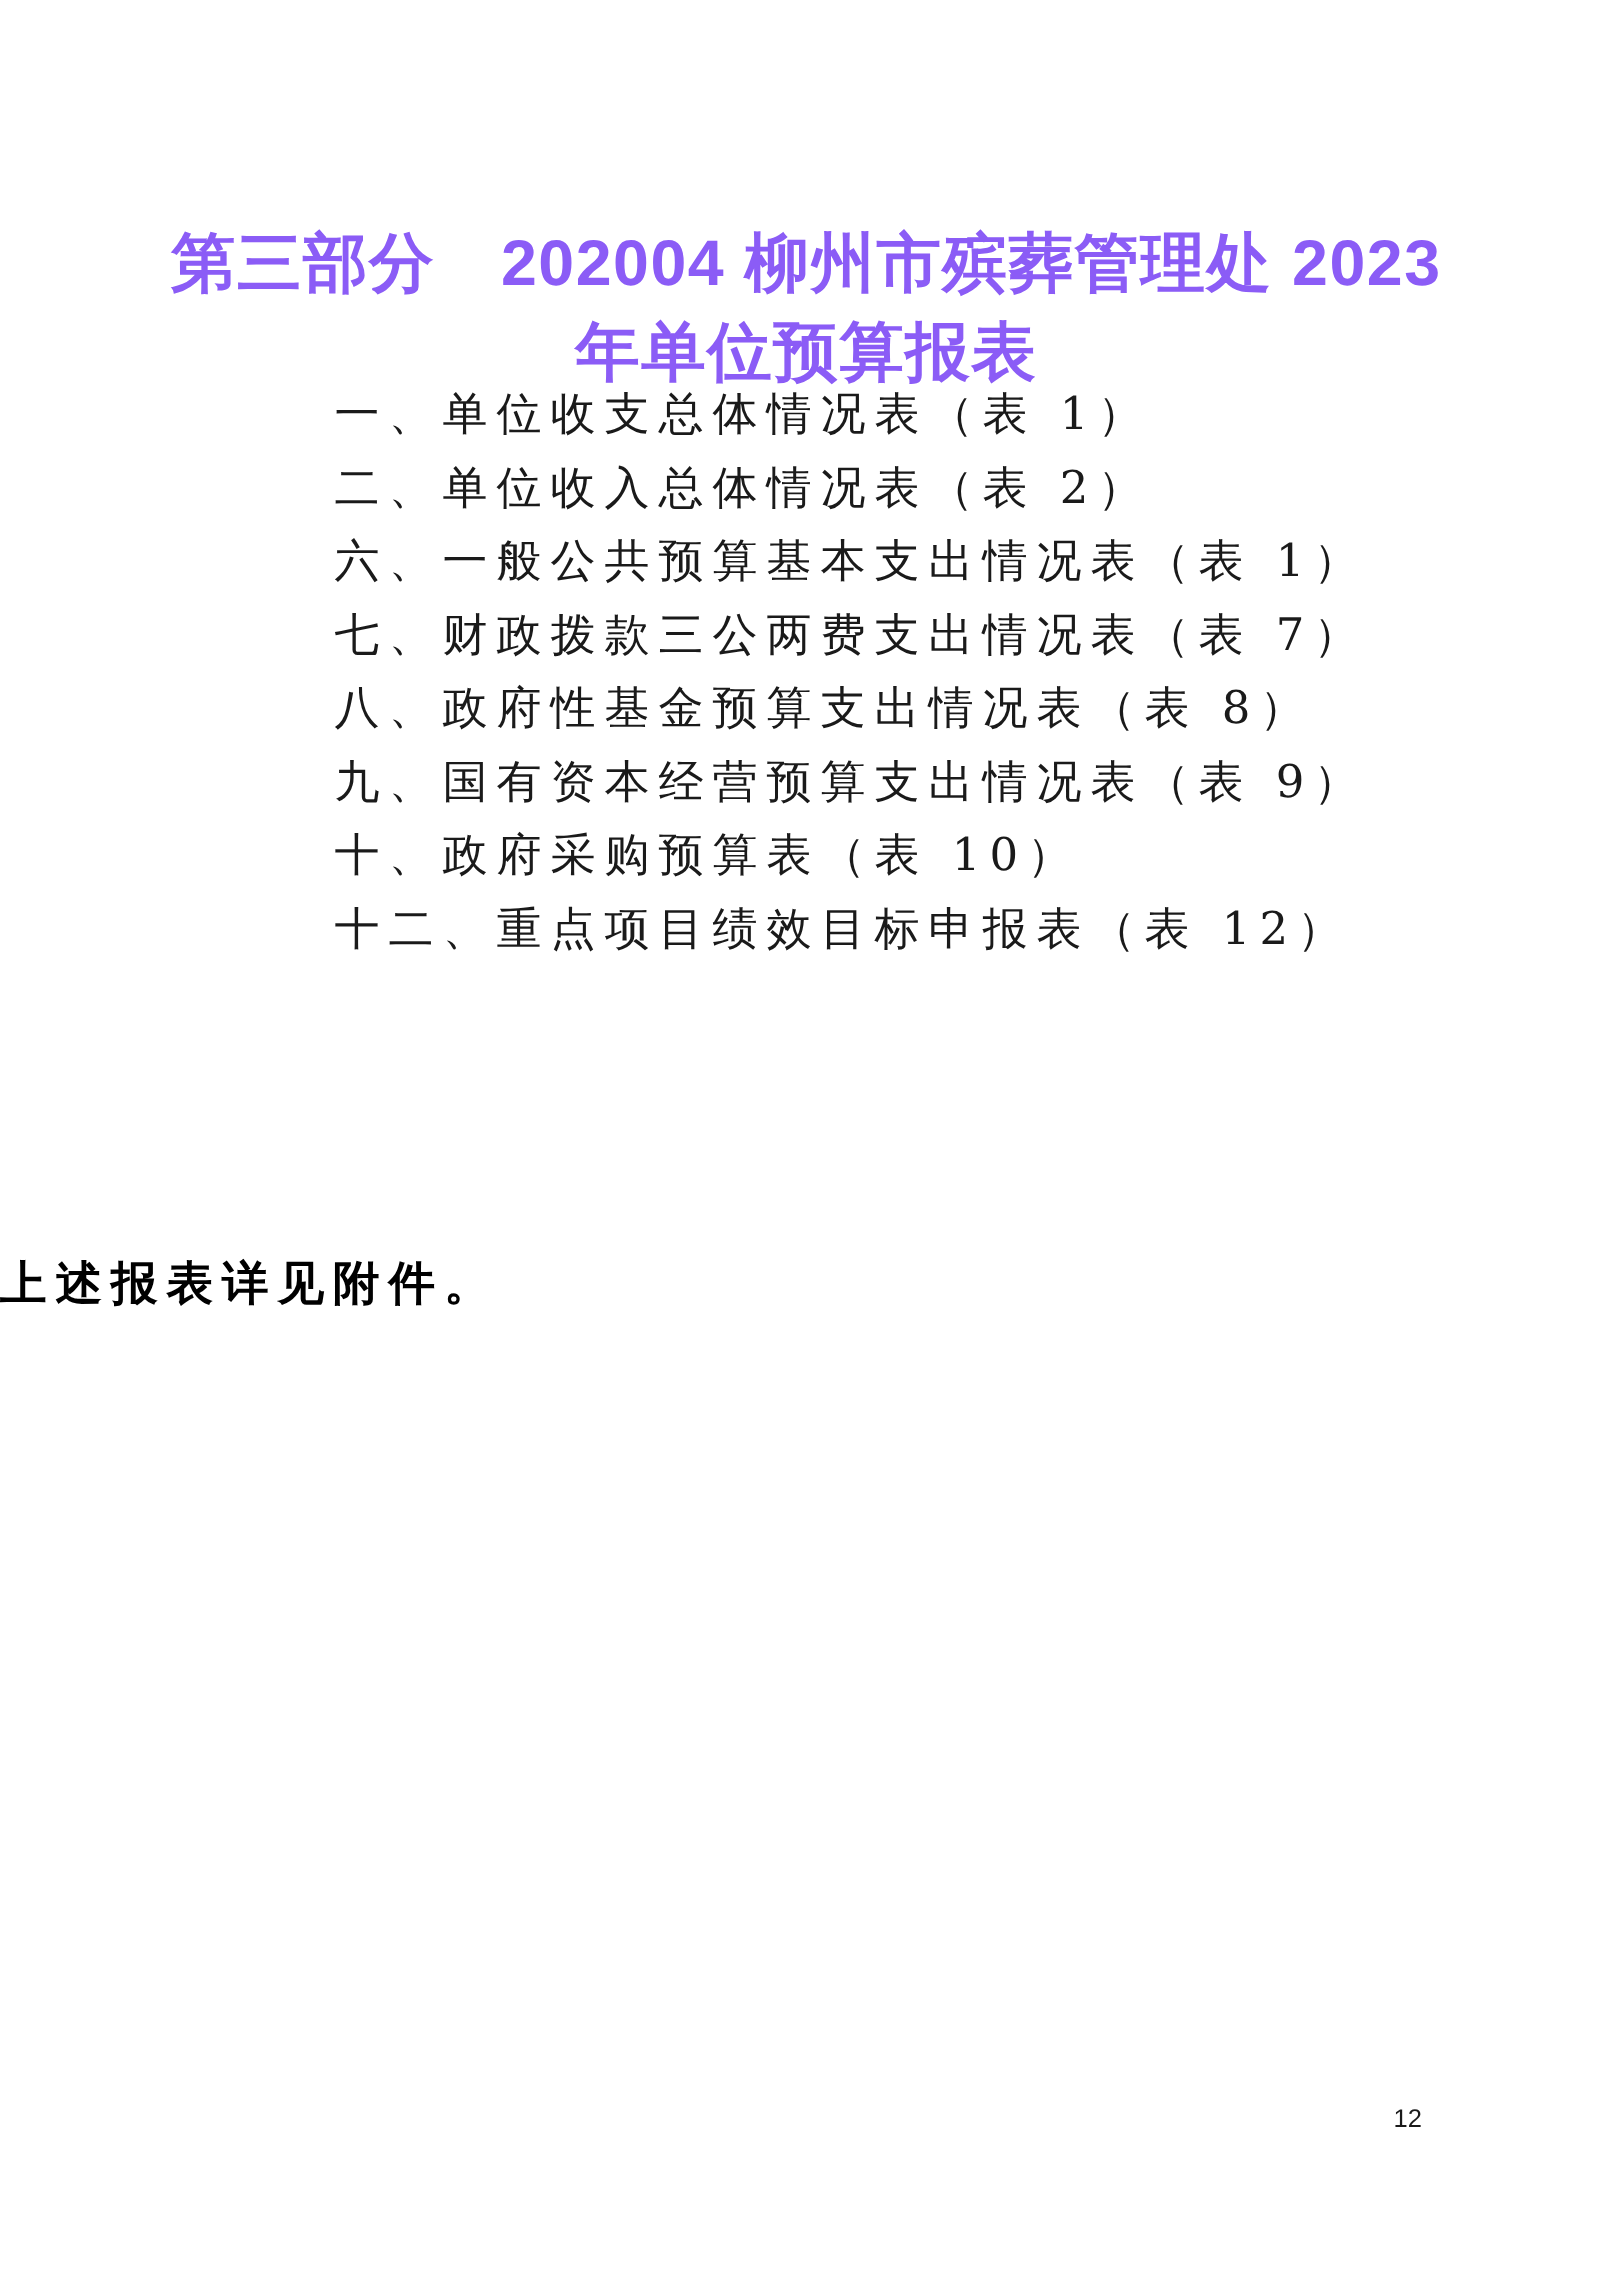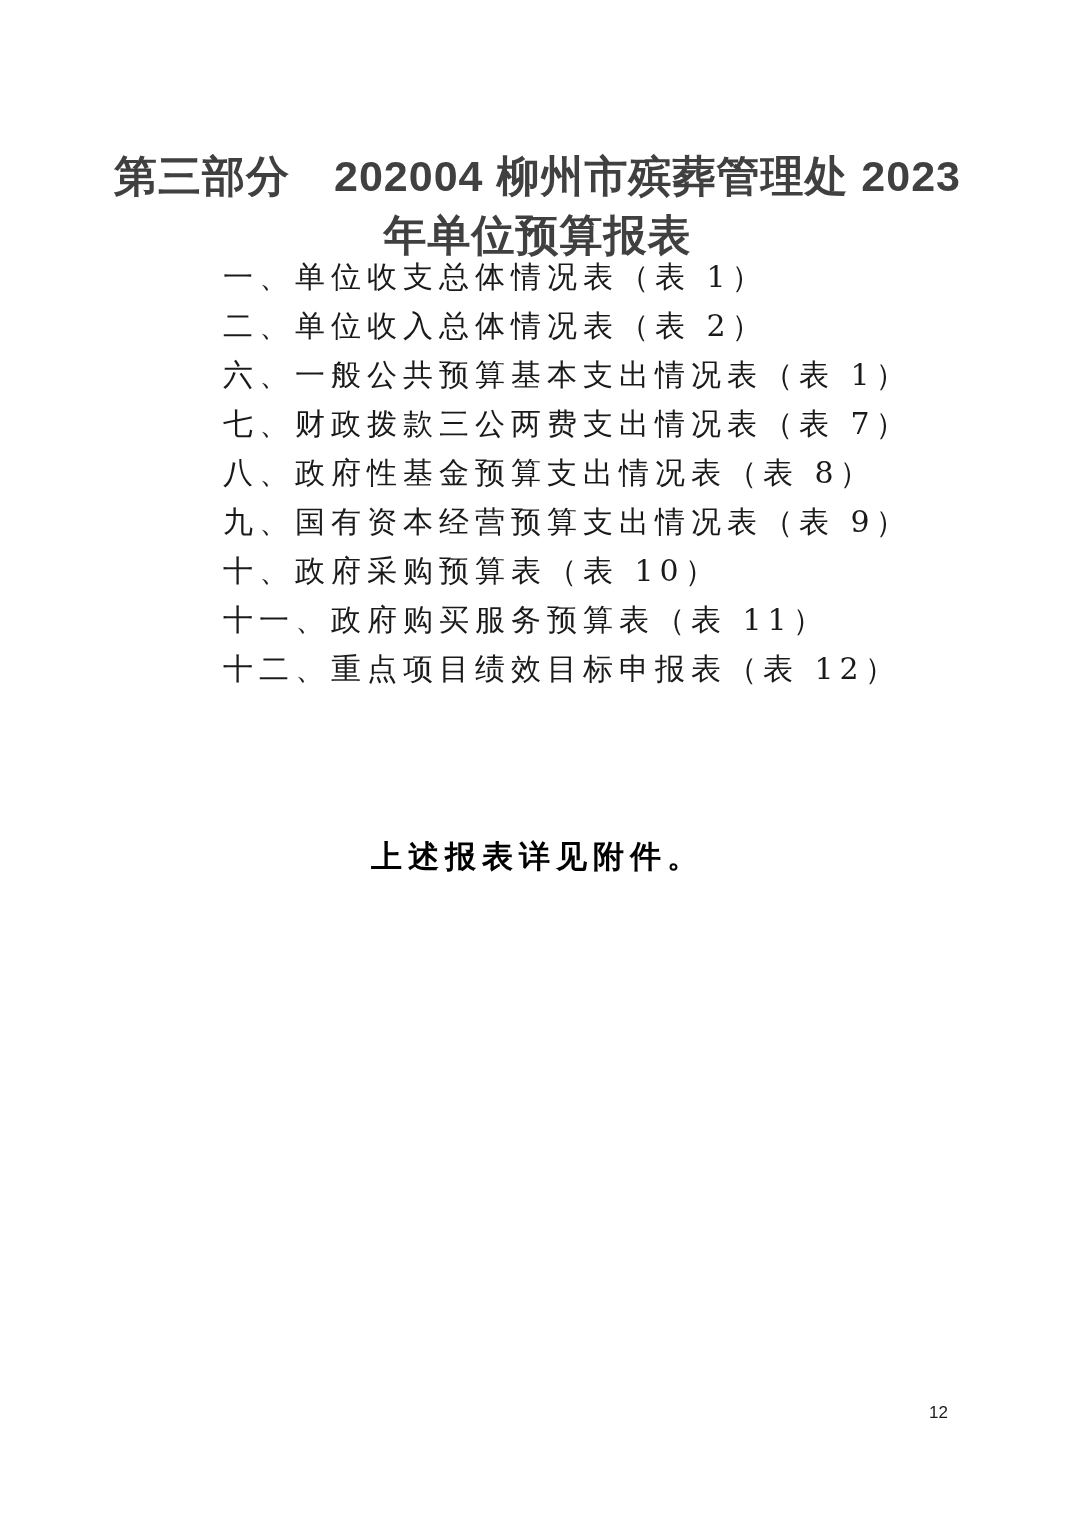--- a/index.html
+++ b/index.html
@@ -18,21 +18,21 @@
   .doc-title {
     position: absolute;
     top: 118px;
     left: 0;
     width: 100%;
     text-align: center;
     font-family: "Liberation Sans", "DejaVu Sans", sans-serif;
     font-weight: 700;
     font-size: 43px;
     line-height: 59px;
-    color: #404040;
+    color: #8b5cf6;
     letter-spacing: 1px;
     white-space: nowrap;
   }
   .doc-title .title-line {
     display: block;
   }
   .toc-list {
     position: absolute;
     top: 252px;
     left: 223px;
@@ -45,21 +45,21 @@
     height: 49px;
     line-height: 49px;
     letter-spacing: 6px;
     white-space: nowrap;
   }
   .attachment-note {
     position: absolute;
     top: 832px;
     left: 0;
     width: 100%;
-    text-align: center;
+    text-align: left;
     font-family: "DejaVu Serif", "Liberation Serif", serif;
     font-weight: 700;
     font-size: 31px;
     line-height: 49px;
     letter-spacing: 6px;
     color: #000000;
     white-space: nowrap;
   }
   .page-number {
     position: absolute;
@@ -83,21 +83,20 @@
   </h1>
 
   <div class="toc-list">
     <div class="toc-item">一、单位收支总体情况表（表 1）</div>
     <div class="toc-item">二、单位收入总体情况表（表 2）</div>
     <div class="toc-item">六、一般公共预算基本支出情况表（表 1）</div>
     <div class="toc-item">七、财政拨款三公两费支出情况表（表 7）</div>
     <div class="toc-item">八、政府性基金预算支出情况表（表 8）</div>
     <div class="toc-item">九、国有资本经营预算支出情况表（表 9）</div>
     <div class="toc-item">十、政府采购预算表（表 10）</div>
-    <div class="toc-item">十一、政府购买服务预算表（表 11）</div>
     <div class="toc-item">十二、重点项目绩效目标申报表（表 12）</div>
   </div>
 
   <div class="attachment-note">上述报表详见附件。</div>
 
   <div class="page-number">12</div>
 
 </div>
 
 </body></html>

